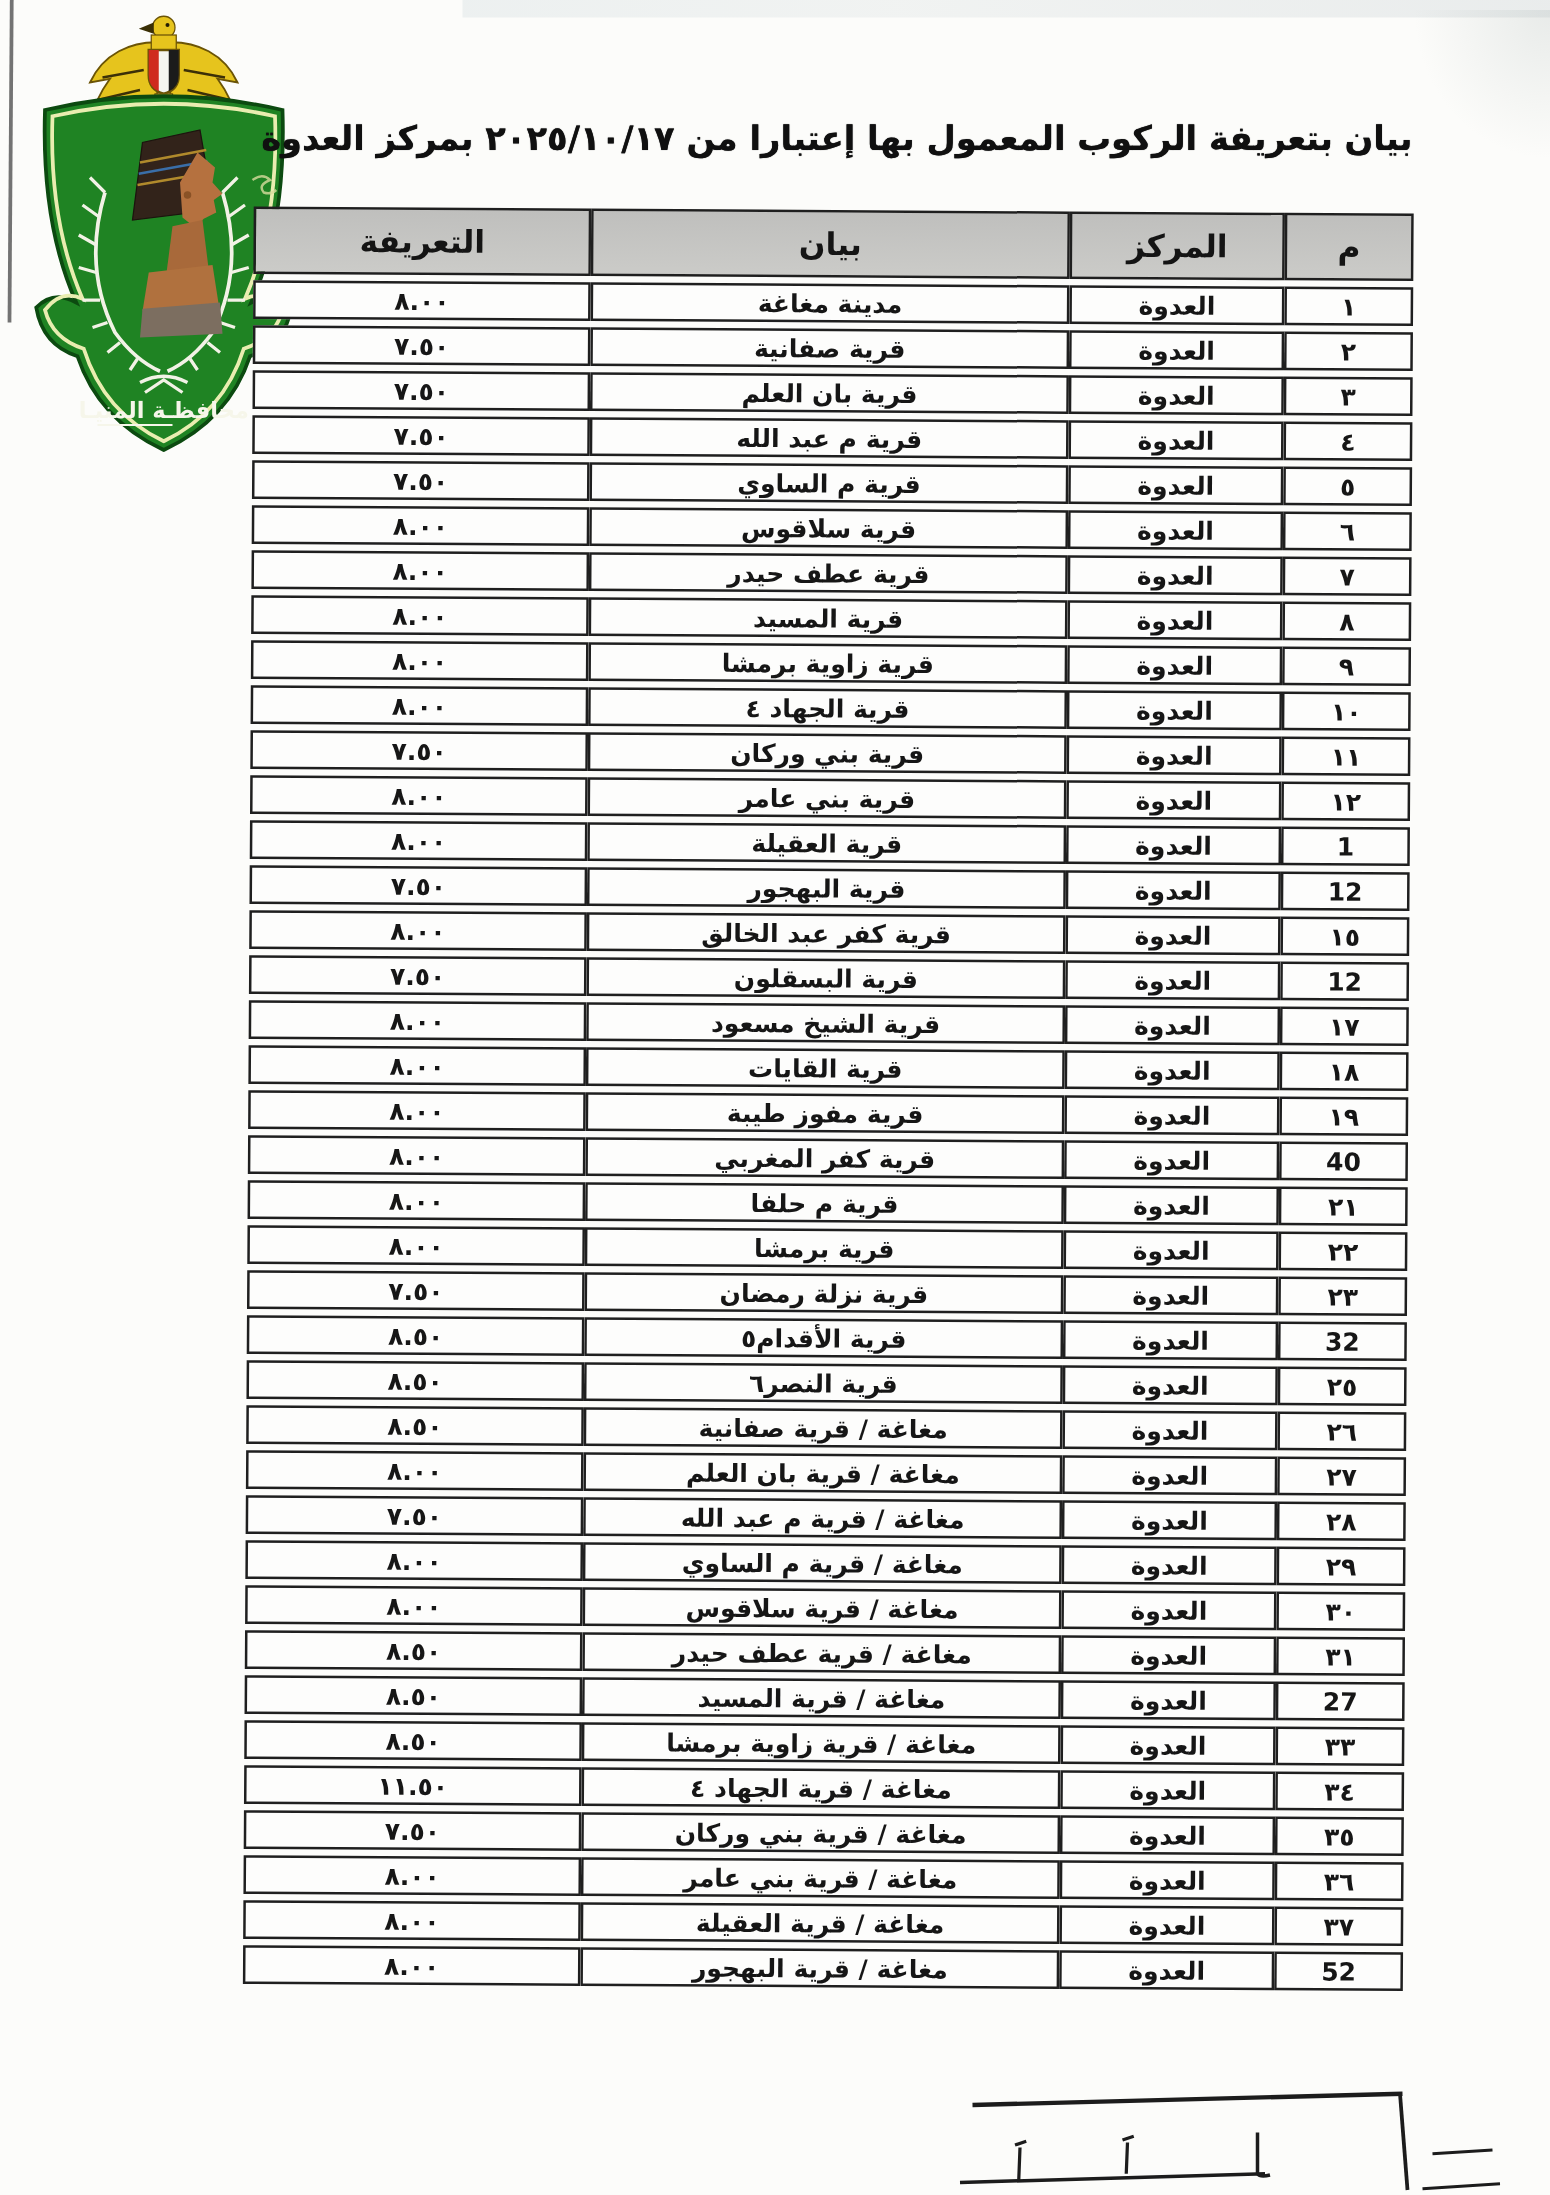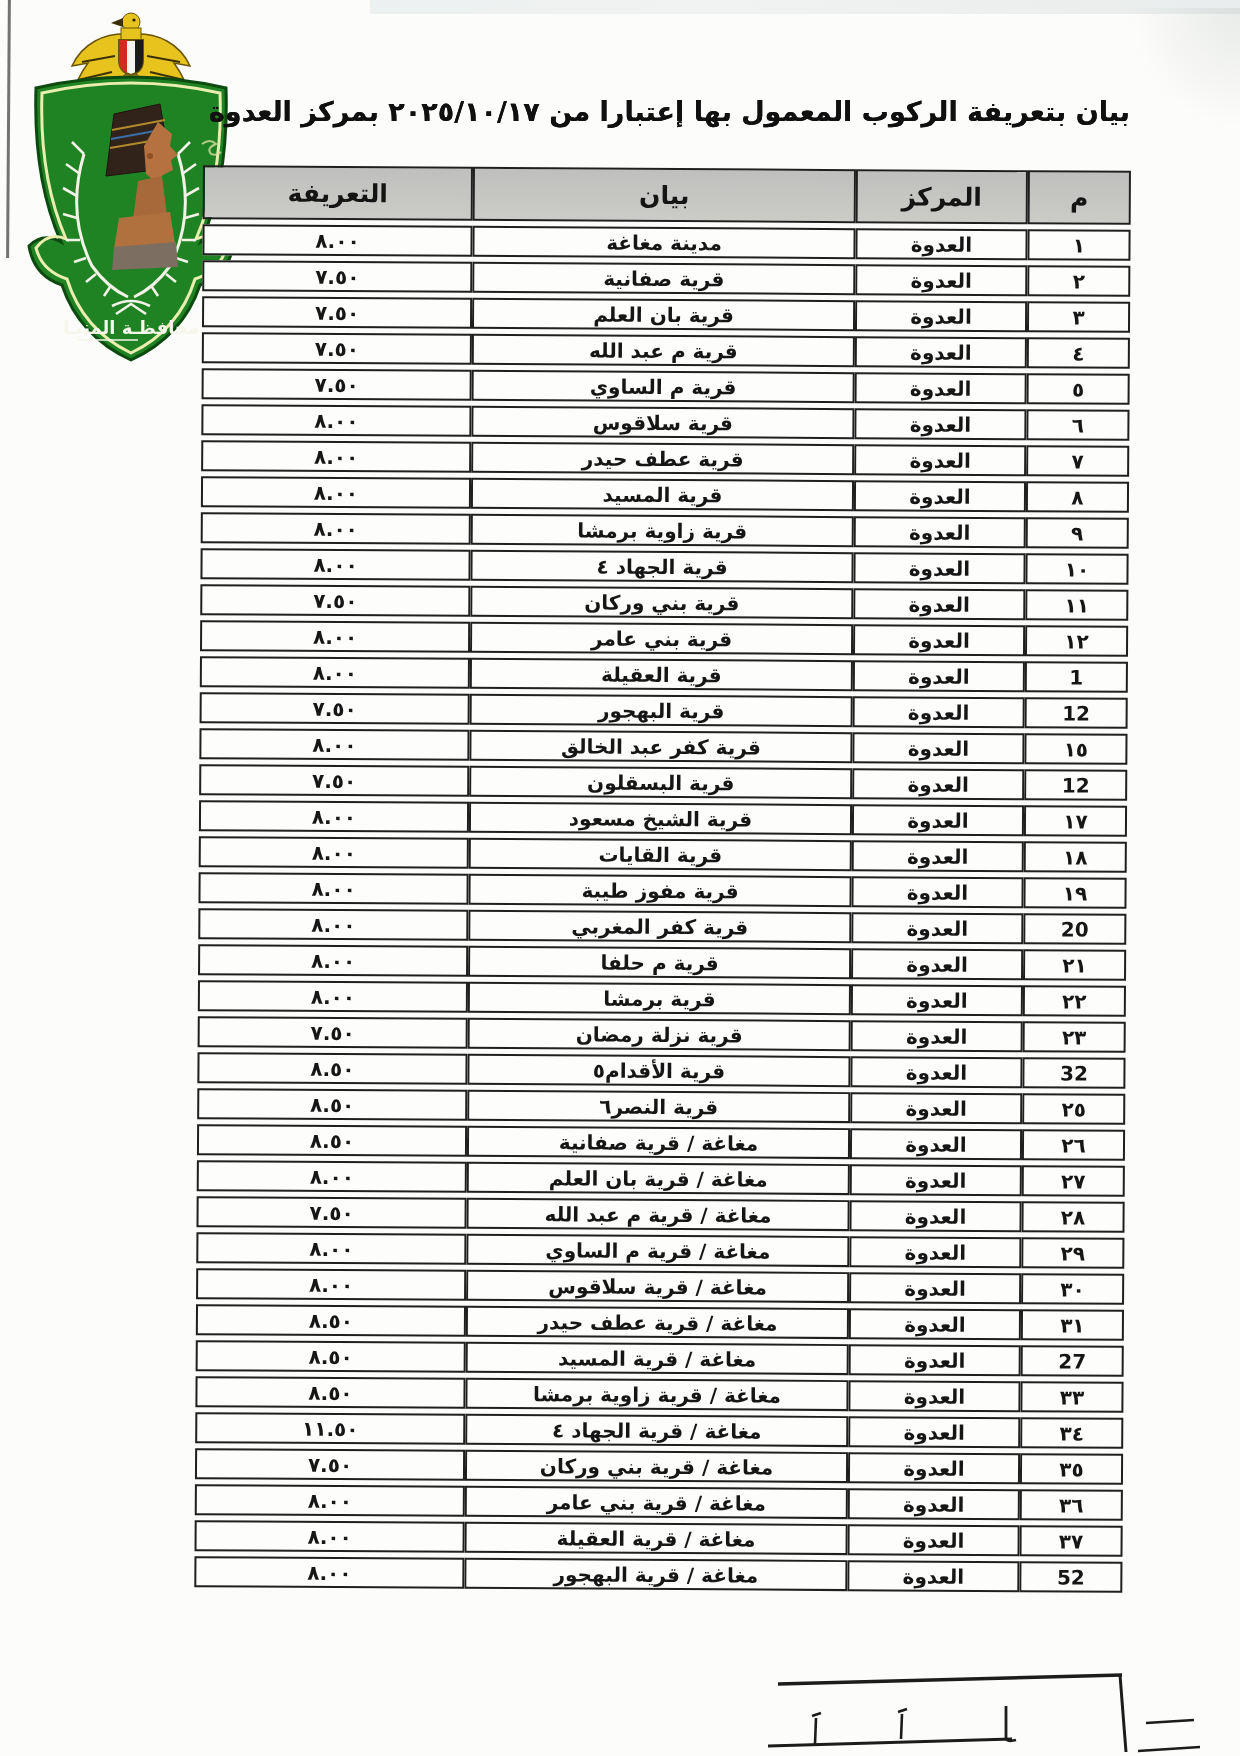--- a/index.html
+++ b/index.html
@@ -264,21 +264,21 @@
             <td class="row-description-cell">قرية القايات</td>
             <td class="row-tariff-cell">٨.٠٠</td>
           </tr>
           <tr>
             <td class="row-num-cell">١٩</td>
             <td class="row-center-cell">العدوة</td>
             <td class="row-description-cell">قرية مفوز طيبة</td>
             <td class="row-tariff-cell">٨.٠٠</td>
           </tr>
           <tr>
-            <td class="row-num-cell">20</td>
+            <td class="row-num-cell">40</td>
             <td class="row-center-cell">العدوة</td>
             <td class="row-description-cell">قرية كفر المغربي</td>
             <td class="row-tariff-cell">٨.٠٠</td>
           </tr>
           <tr>
             <td class="row-num-cell">٢١</td>
             <td class="row-center-cell">العدوة</td>
             <td class="row-description-cell">قرية م حلفا</td>
             <td class="row-tariff-cell">٨.٠٠</td>
           </tr>

